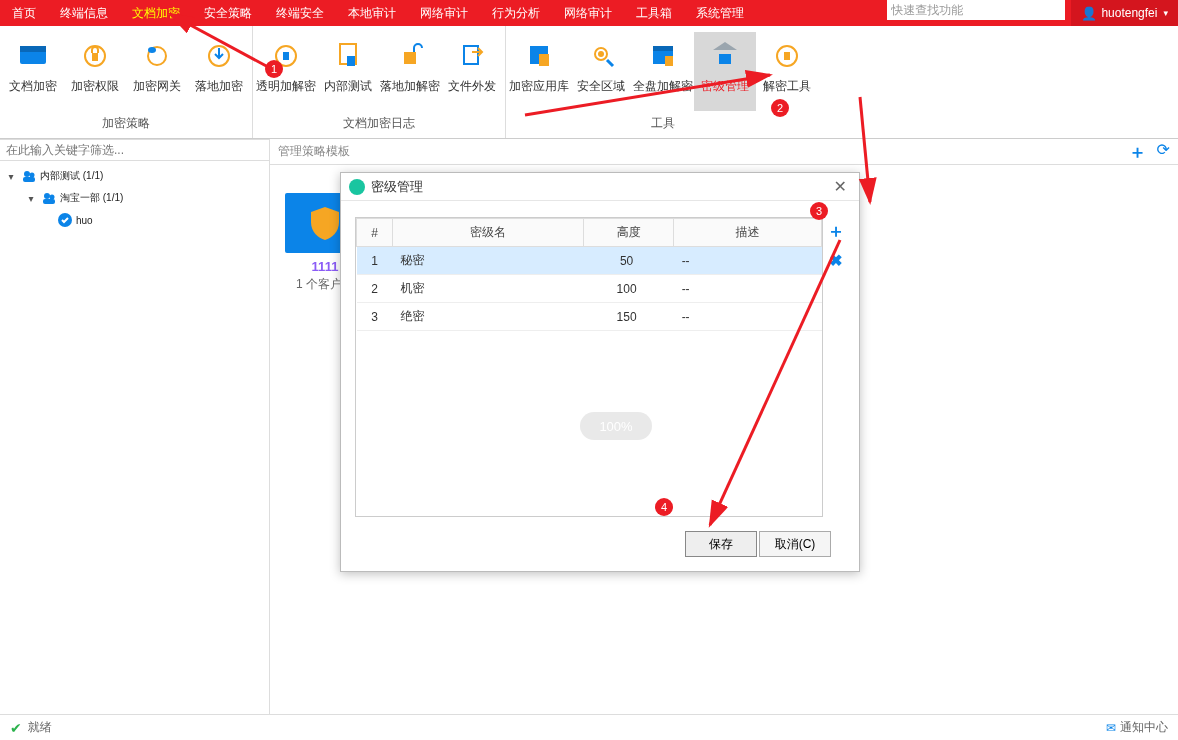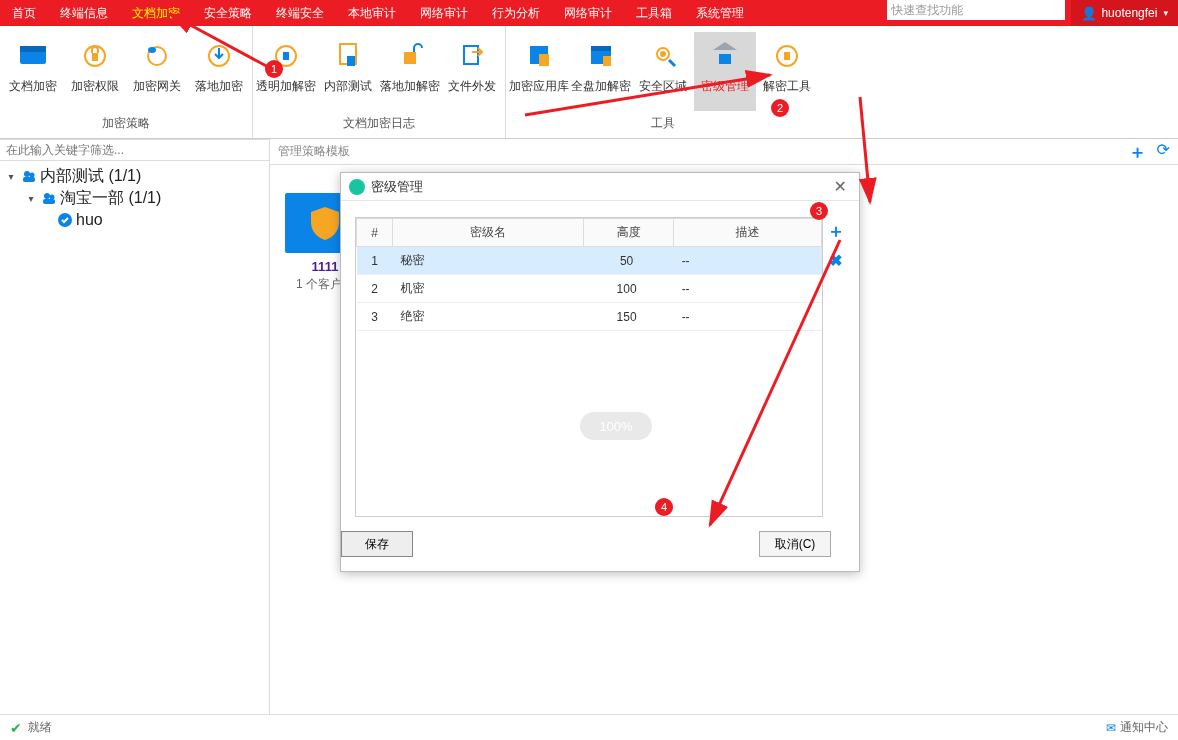--- a/index.html
+++ b/index.html
@@ -28,31 +28,31 @@
 .ribbon-group-label { text-align: center; font-size: 12px; color: #555; padding: 4px 0 6px; }
 
 
 .main { display: flex; height: 575px; }
 .sidebar { width: 270px; border-right: 1px solid #ddd; display: flex; flex-direction: column; }
 .filter-input { border: 1px solid #ddd; border-left: none; border-right: none; height: 22px; padding: 0 6px; font-size: 12px; color: #999; }
 .tree { padding: 4px 0; }
 .tree-row { display: flex; align-items: center; height: 22px; cursor: pointer; }
 .tree-caret { width: 14px; text-align: center; font-size: 10px; color: #555; }
 .tree-icon { width: 16px; height: 16px; margin: 0 3px; display: inline-flex; align-items: center; justify-content: center; }
-.tree-label { font-size: 16px; color: #222; }
+.tree-label { font-size: 10px; color: #222; }
 
 .content { flex: 1; display: flex; flex-direction: column; position: relative; }
 .content-header { height: 26px; border-bottom: 1px solid #ddd; display: flex; align-items: center; padding: 0 8px; color: #888; font-size: 12px; }
 .hdr-actions { margin-left: auto; display: flex; gap: 10px; }
 .hdr-icon-plus { color: #0b84e8; font-size: 18px; font-weight: bold; cursor: pointer; }
 .hdr-icon-refresh { color: #0b84e8; font-size: 16px; cursor: pointer; }
 
 .card { position: absolute; top: 42px; left: 4px; width: 102px; background: #fff; }
 .card-img { width: 80px; height: 60px; background: #0b84e8; margin: 12px auto 6px; border-radius: 2px; display: flex; align-items: center; justify-content: center; }
-.card-title { text-align: center; font-size: 13px; color: #4c1d95; font-weight: bold; margin-top: 4px; }
+.card-title { text-align: center; font-size: 13px; color: #8b5cf6; font-weight: bold; margin-top: 4px; }
 .card-sub { text-align: center; font-size: 12px; color: #666; margin-top: 2px; }
 
 
 .dialog { position: absolute; top: 172px; left: 340px; width: 520px; height: 400px; background: #fff; border: 1px solid #bbb; box-shadow: 0 2px 10px rgba(0,0,0,0.25); display: flex; flex-direction: column; }
 .dlg-title { height: 28px; display: flex; align-items: center; padding: 0 8px; border-bottom: 1px solid #e6e6e6; }
 .dlg-title-ic { width: 16px; height: 16px; background: #19c5a0; border-radius: 50%; margin-right: 6px; }
 .dlg-title-text { font-size: 13px; color: #333; flex: 1; }
 .dlg-close { font-size: 16px; color: #666; cursor: pointer; padding: 0 4px; }
 .dlg-body { flex: 1; display: flex; padding: 16px 10px 0 14px; }
 .dlg-table-wrap { flex: 1; border: 1px solid #ccc; height: 300px; overflow: hidden; }
@@ -60,21 +60,21 @@
 .dlg-table th { background: #fafafa; border: 1px solid #ddd; padding: 5px 8px; text-align: center; color: #444; font-weight: normal; }
 .dlg-table th.idx { width: 36px; text-align: center; }
 .dlg-table th.h { width: 90px; }
 .dlg-table td { border-bottom: 1px solid #eee; padding: 5px 8px; color: #333; }
 .dlg-table td.idx { text-align: center; }
 .dlg-table td.h { text-align: center; padding-right: 12px; }
 .dlg-table tr.sel td { background: #d7ecff; }
 .dlg-side { width: 26px; display: flex; flex-direction: column; align-items: center; padding-top: 2px; gap: 8px; }
 .dlg-side .plus { color: #0b84e8; font-size: 18px; font-weight: bold; cursor: pointer; }
 .dlg-side .del { color: #0b84e8; font-size: 16px; font-weight: bold; cursor: pointer; }
-.dlg-footer { height: 54px; display: flex; align-items: center; justify-content: space-between; gap: 8px; padding-right: 28px; }
+.dlg-footer { height: 54px; display: flex; align-items: center; justify-content: flex-end; gap: 2px; padding-right: 28px; }
 .dlg-btn { width: 72px; height: 26px; border: 1px solid #aaa; background: #f5f5f5; font-size: 12px; cursor: pointer; }
 .dlg-btn.primary { border: 1px solid #888; background: #eee; }
 
 
 .progress-pill { position: absolute; top: 412px; left: 580px; width: 72px; height: 28px; background: #e0e0e0; border-radius: 14px; display: flex; align-items: center; justify-content: center; color: #fff; font-size: 13px; opacity: 0.7; }
 
 
 .statusbar { position: absolute; bottom: 0; left: 0; right: 0; height: 26px; border-top: 1px solid #ddd; display: flex; align-items: center; padding: 0 10px; font-size: 12px; color: #666; background: #fff; }
 .status-check { color: #2bb24c; margin-right: 6px; font-size: 14px; }
 .status-spacer { flex: 1; }
@@ -205,36 +205,36 @@
             <svg width="32" height="32">
               <rect x="7" y="8" width="18" height="18" fill="#0b84e8"></rect>
               <rect x="16" y="16" width="10" height="12" fill="#f6a623"></rect>
             </svg>
           </span>
           <span class="lbl">加密应用库</span>
         </div>
       <div class="ribbon-btn">
           <span class="ic">
             <svg width="32" height="32">
+              <circle cx="16" cy="16" r="6" fill="none" stroke="#f6a623" stroke-width="2"></circle>
+              <circle cx="16" cy="16" r="3" fill="#f6a623"></circle>
+              <path d="M22 22 l6 6" stroke="#0b84e8" stroke-width="3"></path>
+            </svg>
+          </span>
+          <span class="lbl">安全区域</span>
+        </div>
+      <div class="ribbon-btn">
+          <span class="ic">
+            <svg width="32" height="32">
               <rect x="6" y="8" width="20" height="18" fill="#0b84e8"></rect>
               <rect x="6" y="8" width="20" height="5" fill="#0968b8"></rect>
               <rect x="18" y="18" width="8" height="10" fill="#f6a623"></rect>
             </svg>
           </span>
           <span class="lbl">全盘加解密</span>
-        </div>
-      <div class="ribbon-btn">
-          <span class="ic">
-            <svg width="32" height="32">
-              <circle cx="16" cy="16" r="6" fill="none" stroke="#f6a623" stroke-width="2"></circle>
-              <circle cx="16" cy="16" r="3" fill="#f6a623"></circle>
-              <path d="M22 22 l6 6" stroke="#0b84e8" stroke-width="3"></path>
-            </svg>
-          </span>
-          <span class="lbl">安全区域</span>
         </div>
       <div class="ribbon-btn selected">
           <span class="ic">
             <svg width="32" height="32">
               <path d="M16 4 l12 8 h-24 z" fill="#9aa5ae"></path>
               <rect x="10" y="16" width="12" height="10" fill="#0b84e8"></rect>
             </svg>
           </span>
           <span class="lbl">密级管理</span>
         </div>

